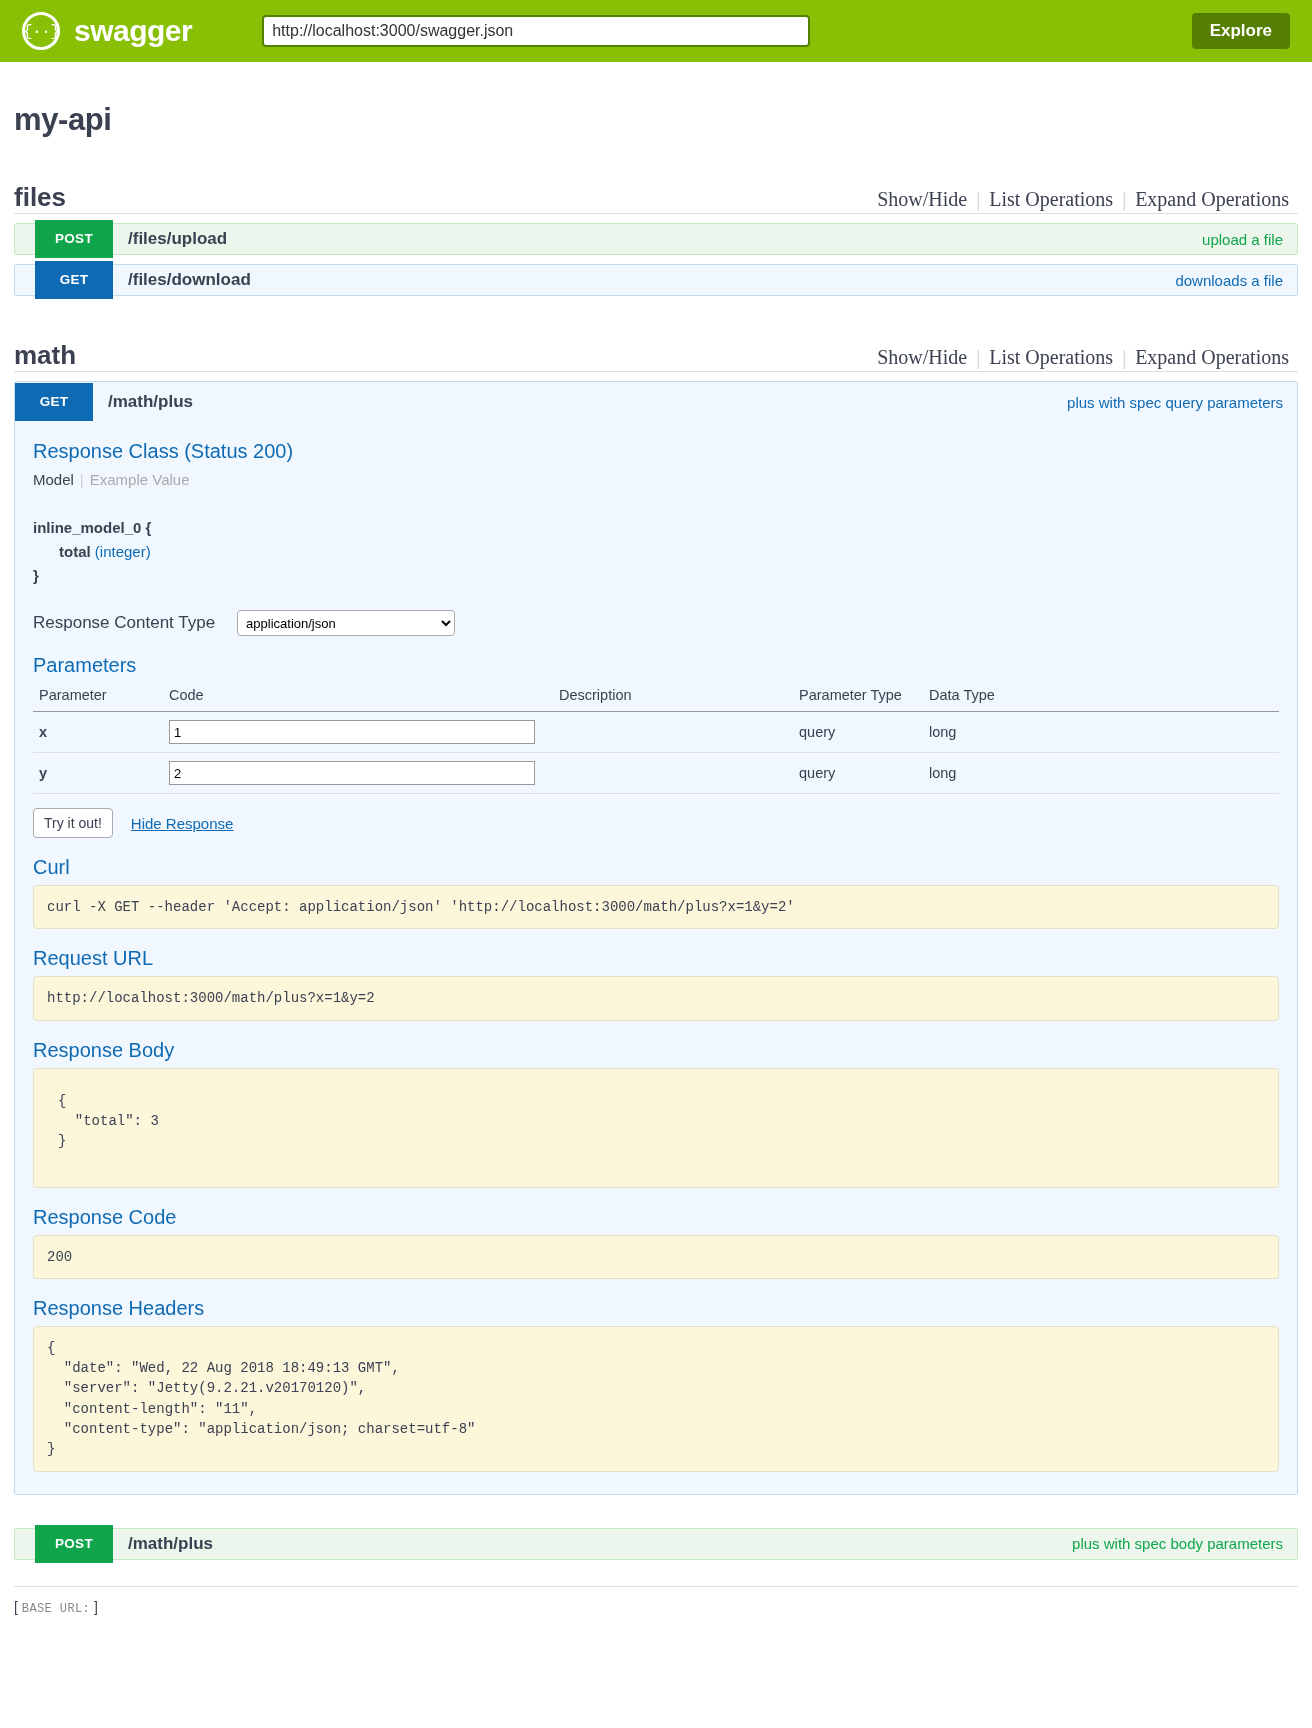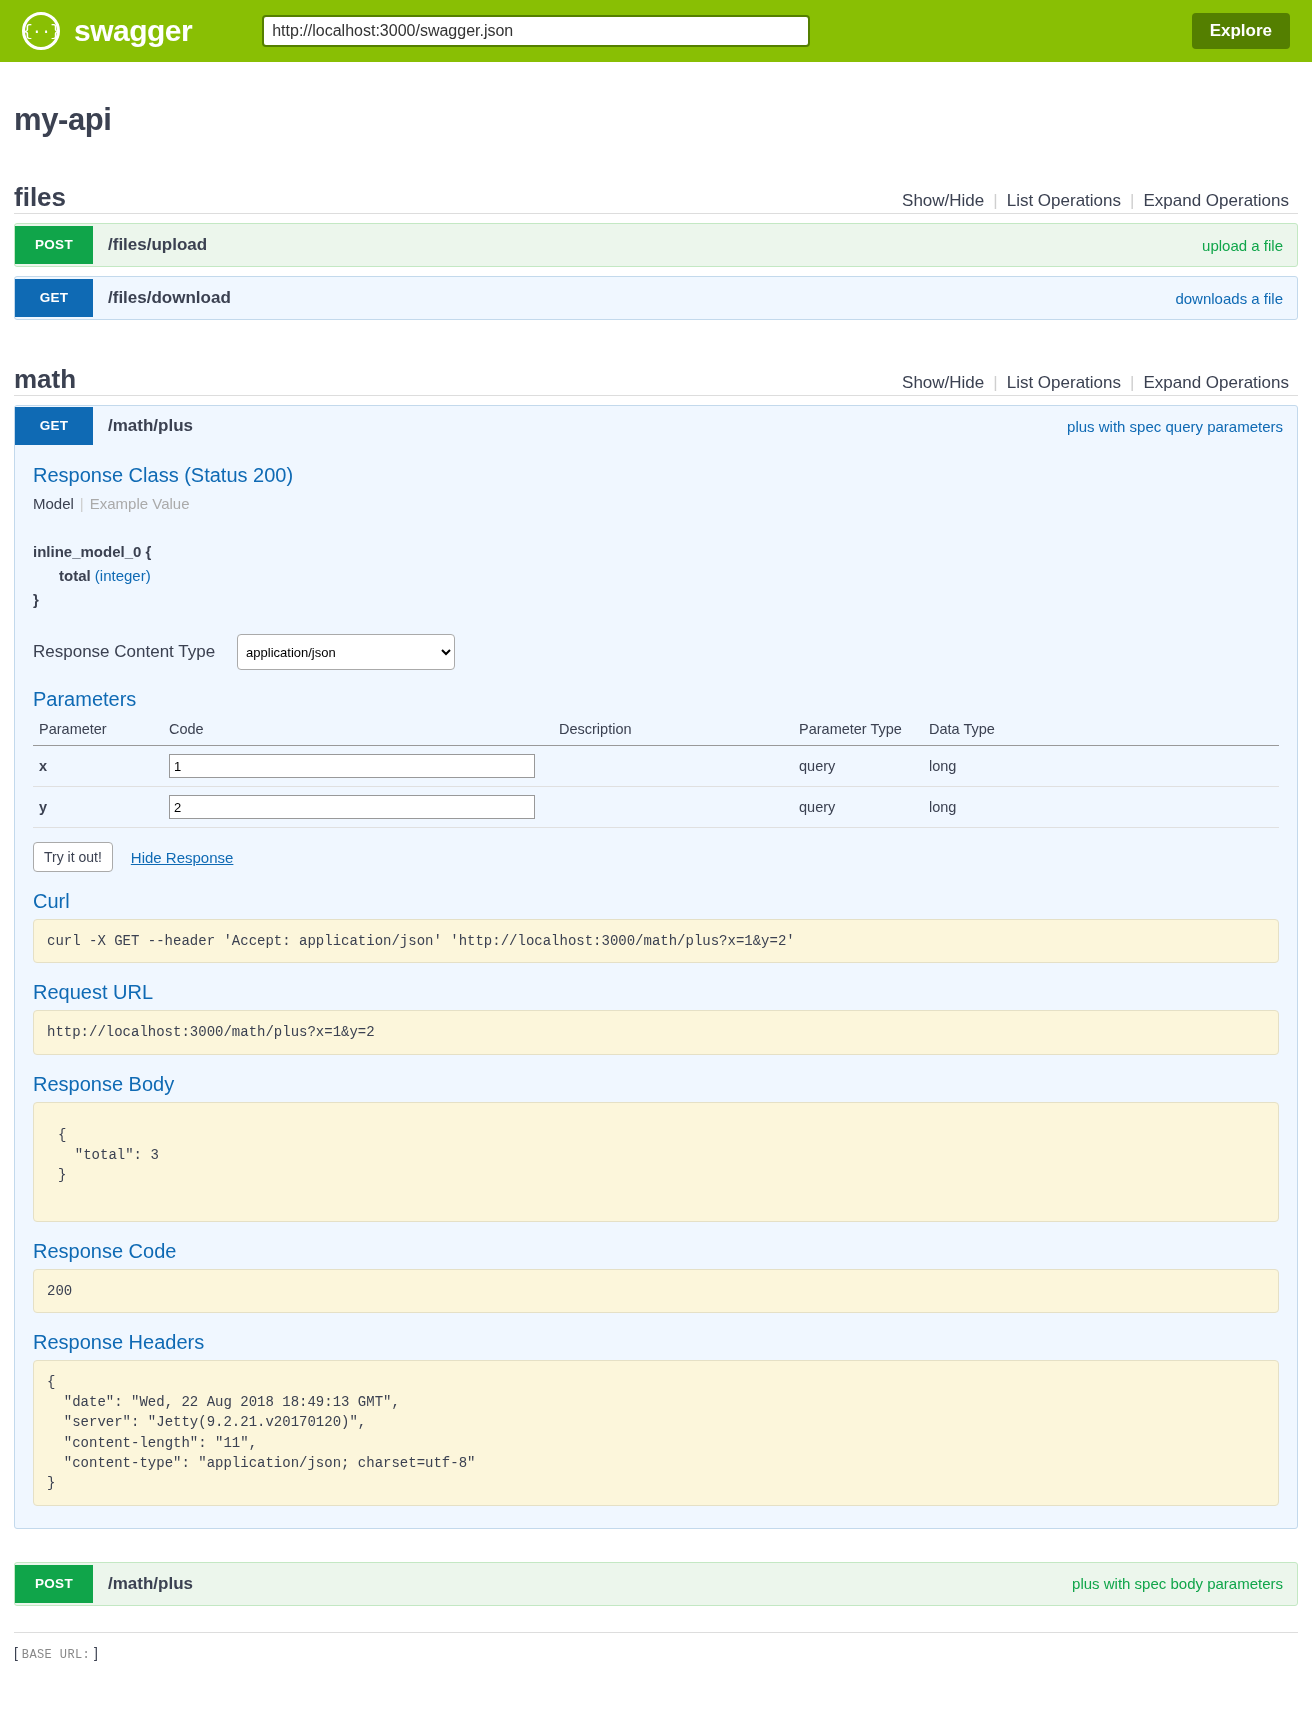--- a/index.html
+++ b/index.html
@@ -82,37 +82,39 @@
     align-items: baseline;
     border-bottom: 1px solid #dddddd;
   }
   .resource-name {
     font-size: 26px;
     font-weight: bold;
     color: #3b4151;
   }
   .resource-links {
     margin-left: auto;
-    font-size: 17px;
-    color: #3b4151;
+    font-size: 20px;
+    color: #3b4151;
+    font-family: Liberation Serif, serif;
   }
   .resource-links a {
     color: #3b4151;
     text-decoration: none;
     padding: 0 9px;
   }
   .resource-links .sep { color: #cfcfcf; }
 
   .op {
     display: flex;
     align-items: center;
     border: 1px solid;
     border-radius: 3px;
     margin-top: 9px;
-    height: 44px;
+    height: 32px;
+    padding-left: 20px;
   }
   .op.get { background: #f0f7ff; border-color: #c3d9ec; }
   .op.post { background: #ecf6ec; border-color: #c3e8c3; }
   .method {
     width: 78px;
     min-width: 78px;
     color: #fff;
     font-size: 13.5px;
     font-weight: bold;
     text-align: center;
@@ -180,21 +182,21 @@
     display: flex;
     align-items: center;
     gap: 22px;
     margin: 22px 0 6px 0;
   }
   .rct-label { font-size: 17px; color: #3b4151; }
   select.rct {
     font-size: 13px;
     padding: 3px 4px;
     width: 218px;
-    height: 36px;
+    height: 26px;
     border: 1px solid #aaa;
     border-radius: 4px;
     background: #fff;
     font-family: "Liberation Sans", sans-serif;
   }
 
   table.params {
     width: 100%;
     border-collapse: collapse;
     margin-top: 2px;

